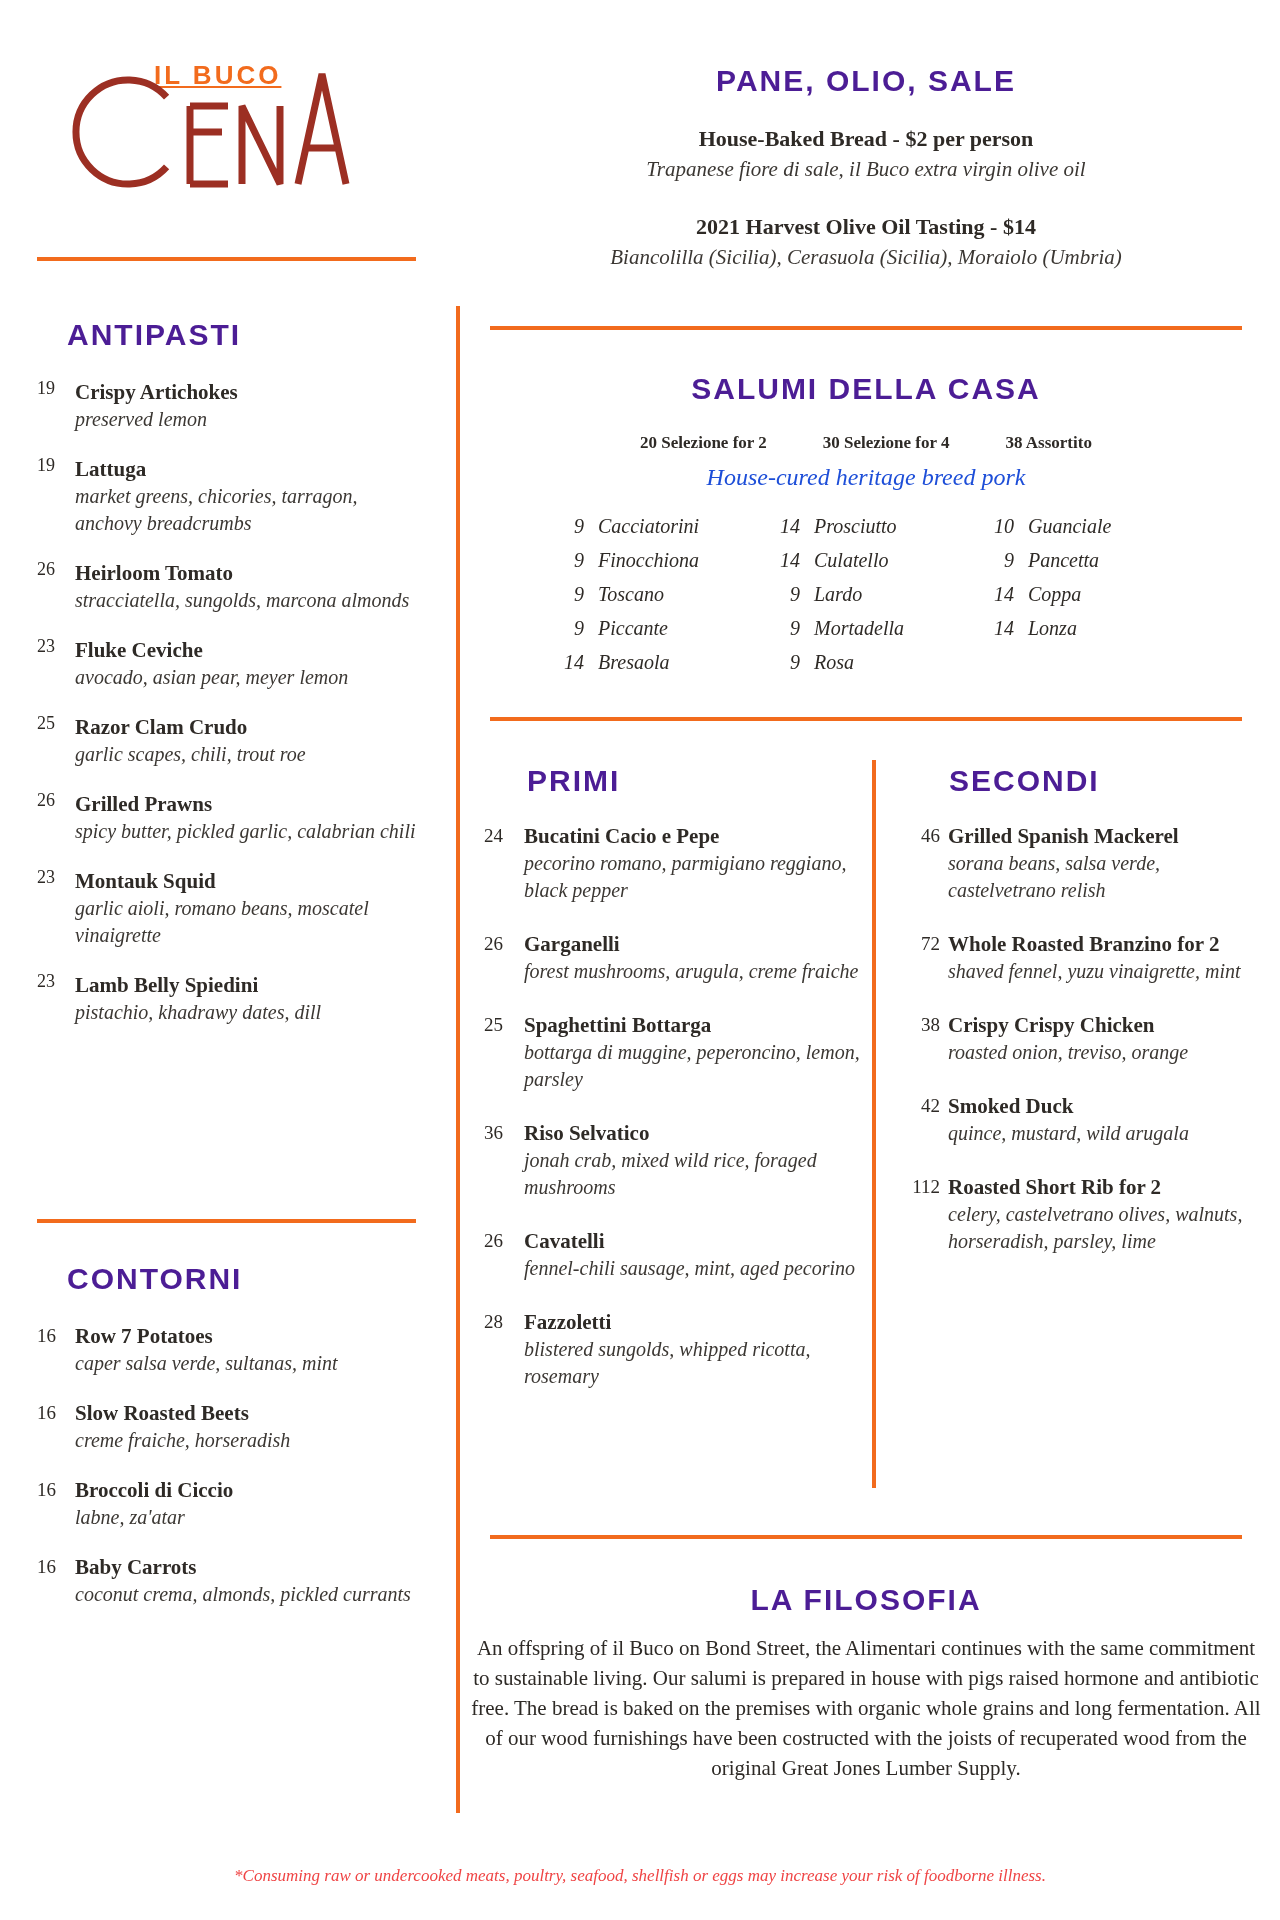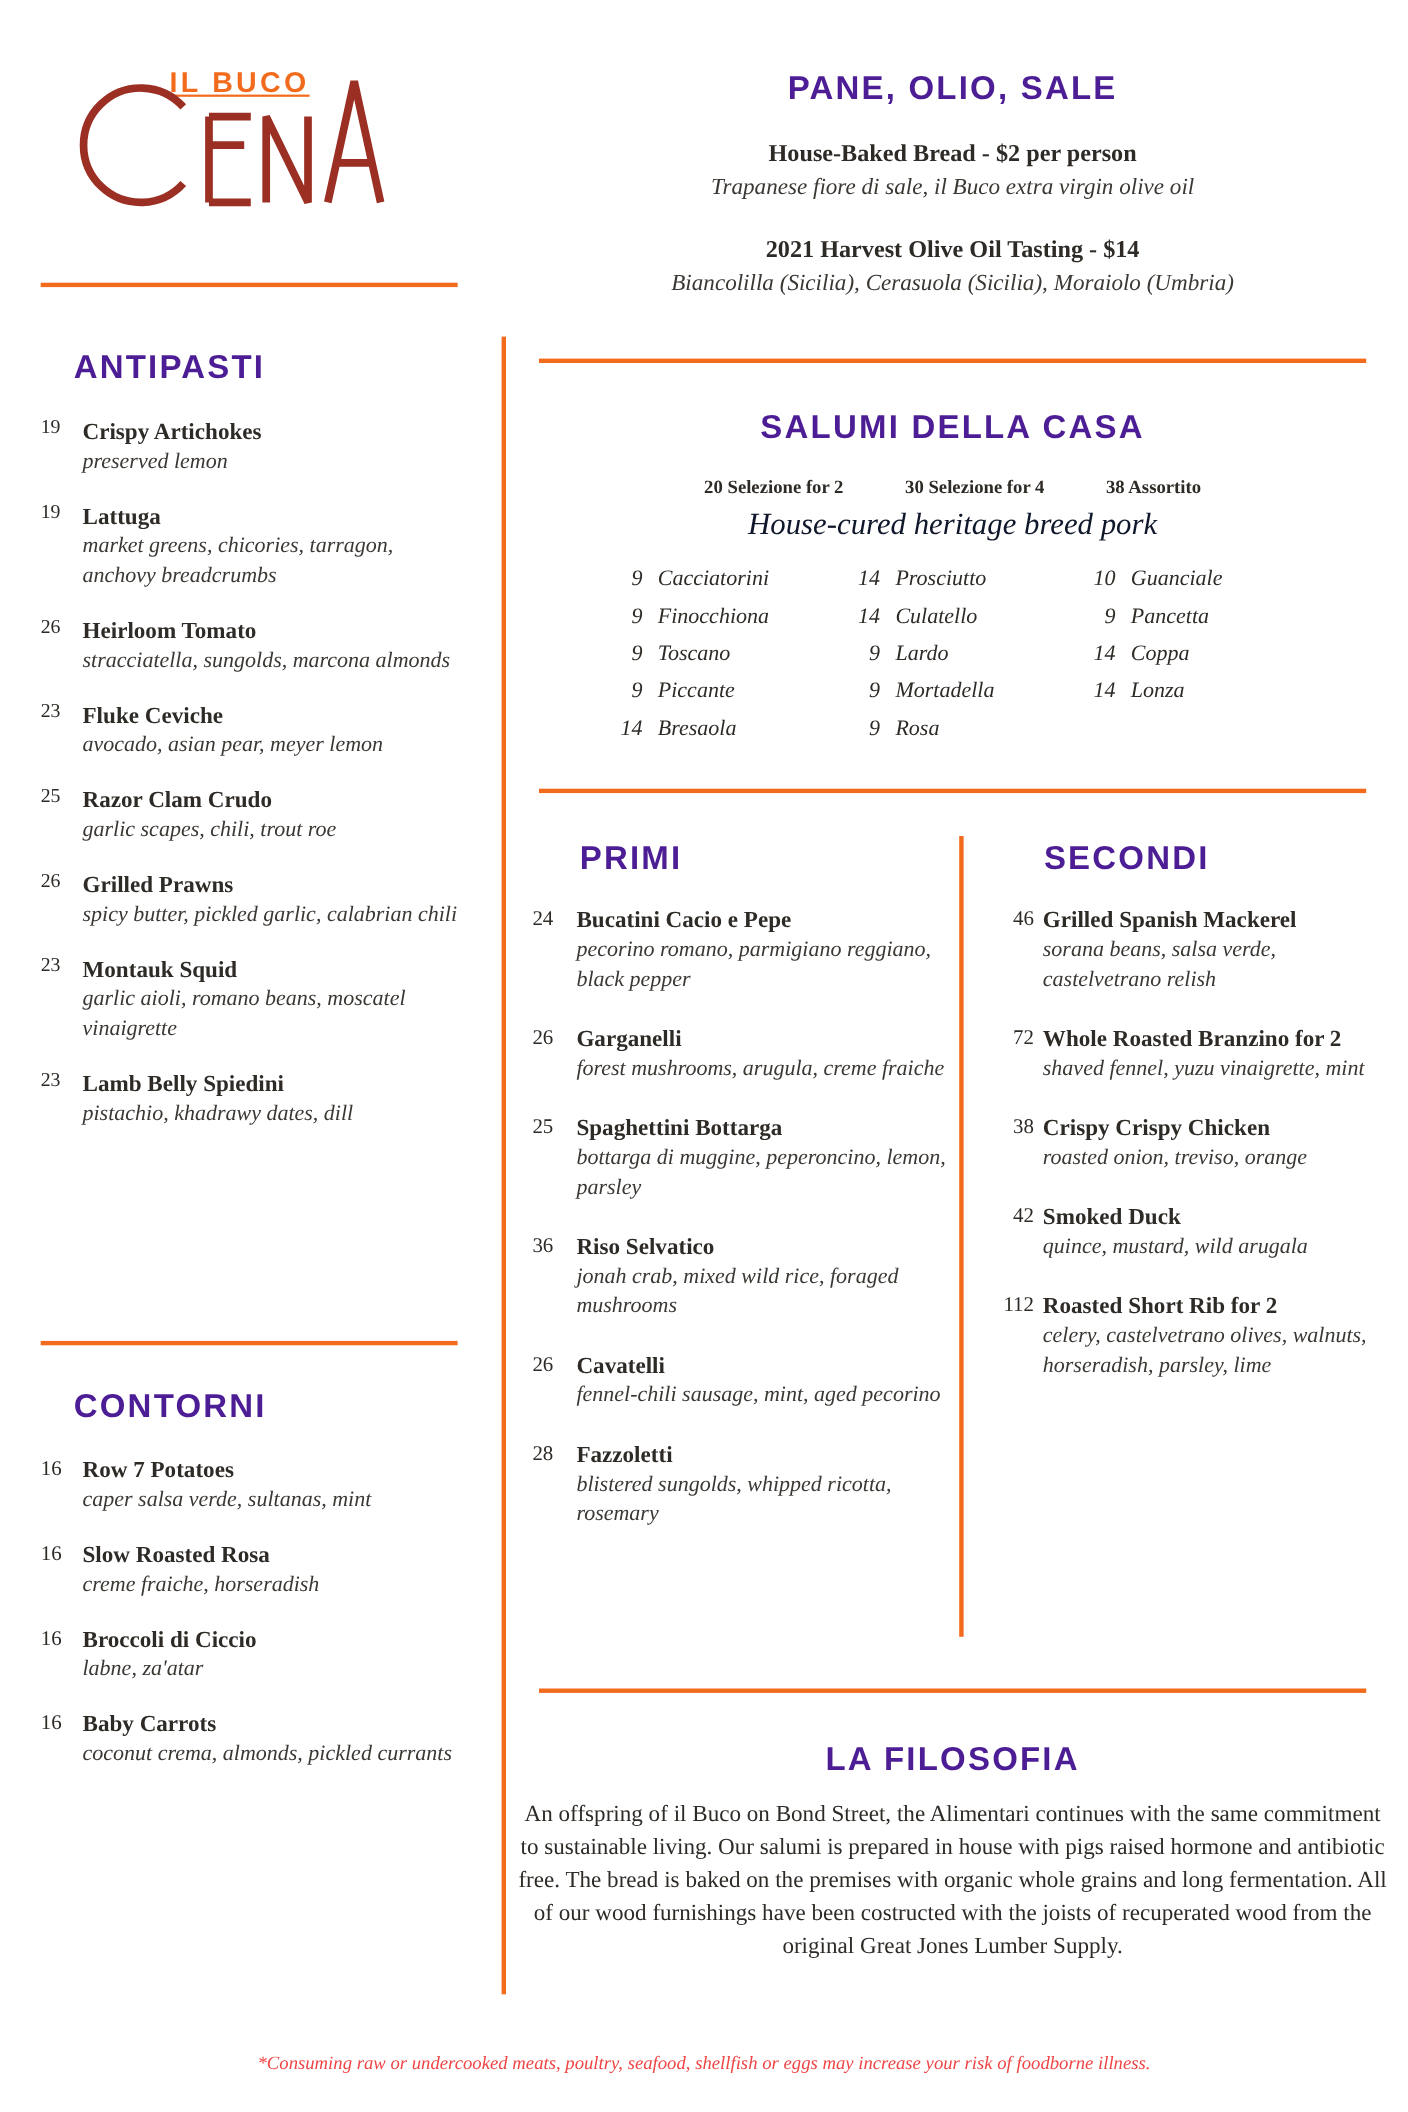--- a/index.html
+++ b/index.html
@@ -49,21 +49,21 @@
   #pane-block { left:470px; top:64px; width:792px; text-align:center; }
   #pane-block .heading { margin-bottom:26px; }
   .pane-entry { margin-bottom:28px; }
   .pane-name { font-weight:700; font-size:22px; line-height:30px; }
   .pane-desc { font-style:italic; font-size:21px; line-height:30px; color:#3b3733; }
 
   
   #salumi-block { left:470px; top:372px; width:792px; text-align:center; }
   #salumi-block .heading { margin-bottom:20px;text-align:center; }
   .salumi-option { display:inline-block; margin:4px 26px; font-weight:700; font-size:17px; line-height:26px; }
-  #salumi-subtitle { font-style:italic; font-size:28px; line-height:26px; margin-top:4px; color:#0f172a; }
+  #salumi-subtitle { font-style:italic; font-size:24px; line-height:26px; margin-top:4px; color:#1d4ed8; }
   #salumi-grid { left:548px; top:512px; display:flex; }
   .salumi-col { }
   .salumi-col-0 { width:212px; }
   .salumi-col-1 { width:214px; }
   .salumi-col-2 { width:200px; }
   .srow { display:flex; height:34px; }
   .sprice { flex:0 0 40px; text-align:right; font-style:italic; font-size:20px; line-height:28px; }
   .sname { margin-left:14px; font-style:italic; font-size:20px; line-height:28px; }
   .salumi-col-0 .sprice { flex:0 0 36px; }
 
@@ -174,21 +174,21 @@
   <div class="item">
     <div class="price">16</div>
     <div class="itxt">
       <div class="name">Row 7 Potatoes</div>
       <div class="desc">caper salsa verde, sultanas, mint</div>
     </div>
   </div>
   <div class="item">
     <div class="price">16</div>
     <div class="itxt">
-      <div class="name">Slow Roasted Rosa</div>
+      <div class="name">Slow Roasted Beets</div>
       <div class="desc">creme fraiche, horseradish</div>
     </div>
   </div>
   <div class="item">
     <div class="price">16</div>
     <div class="itxt">
       <div class="name">Broccoli di Ciccio</div>
       <div class="desc">labne, za'atar</div>
     </div>
   </div>

